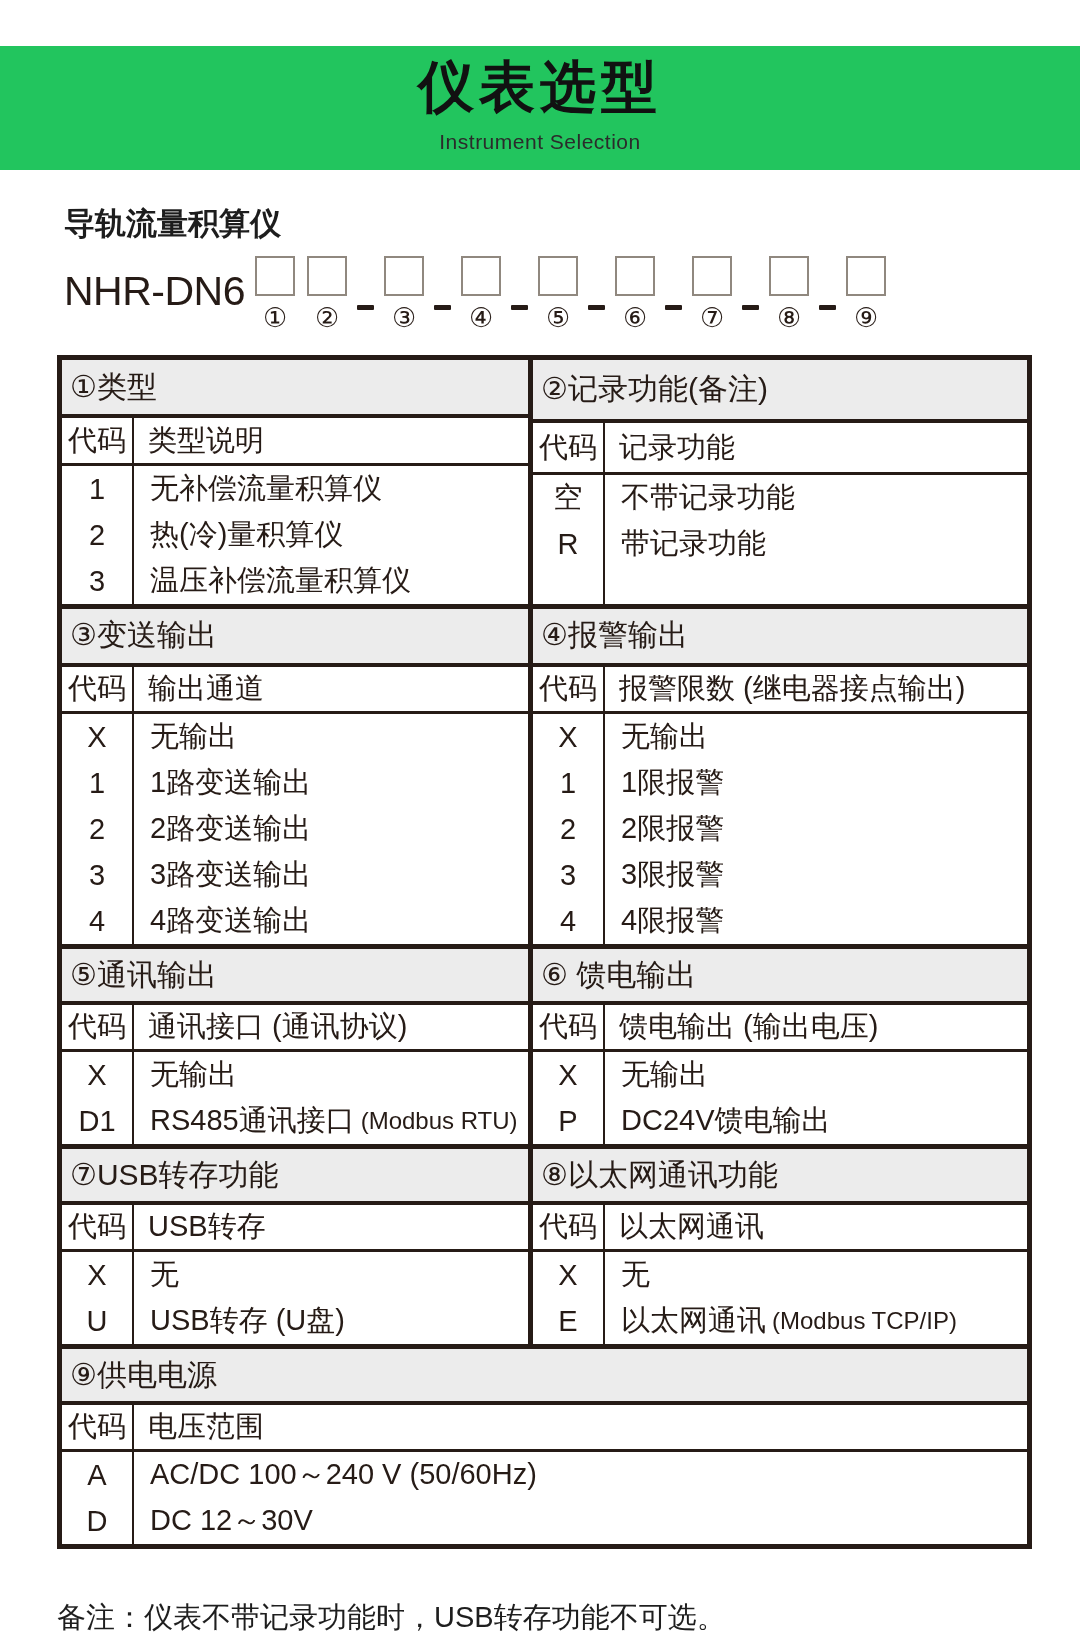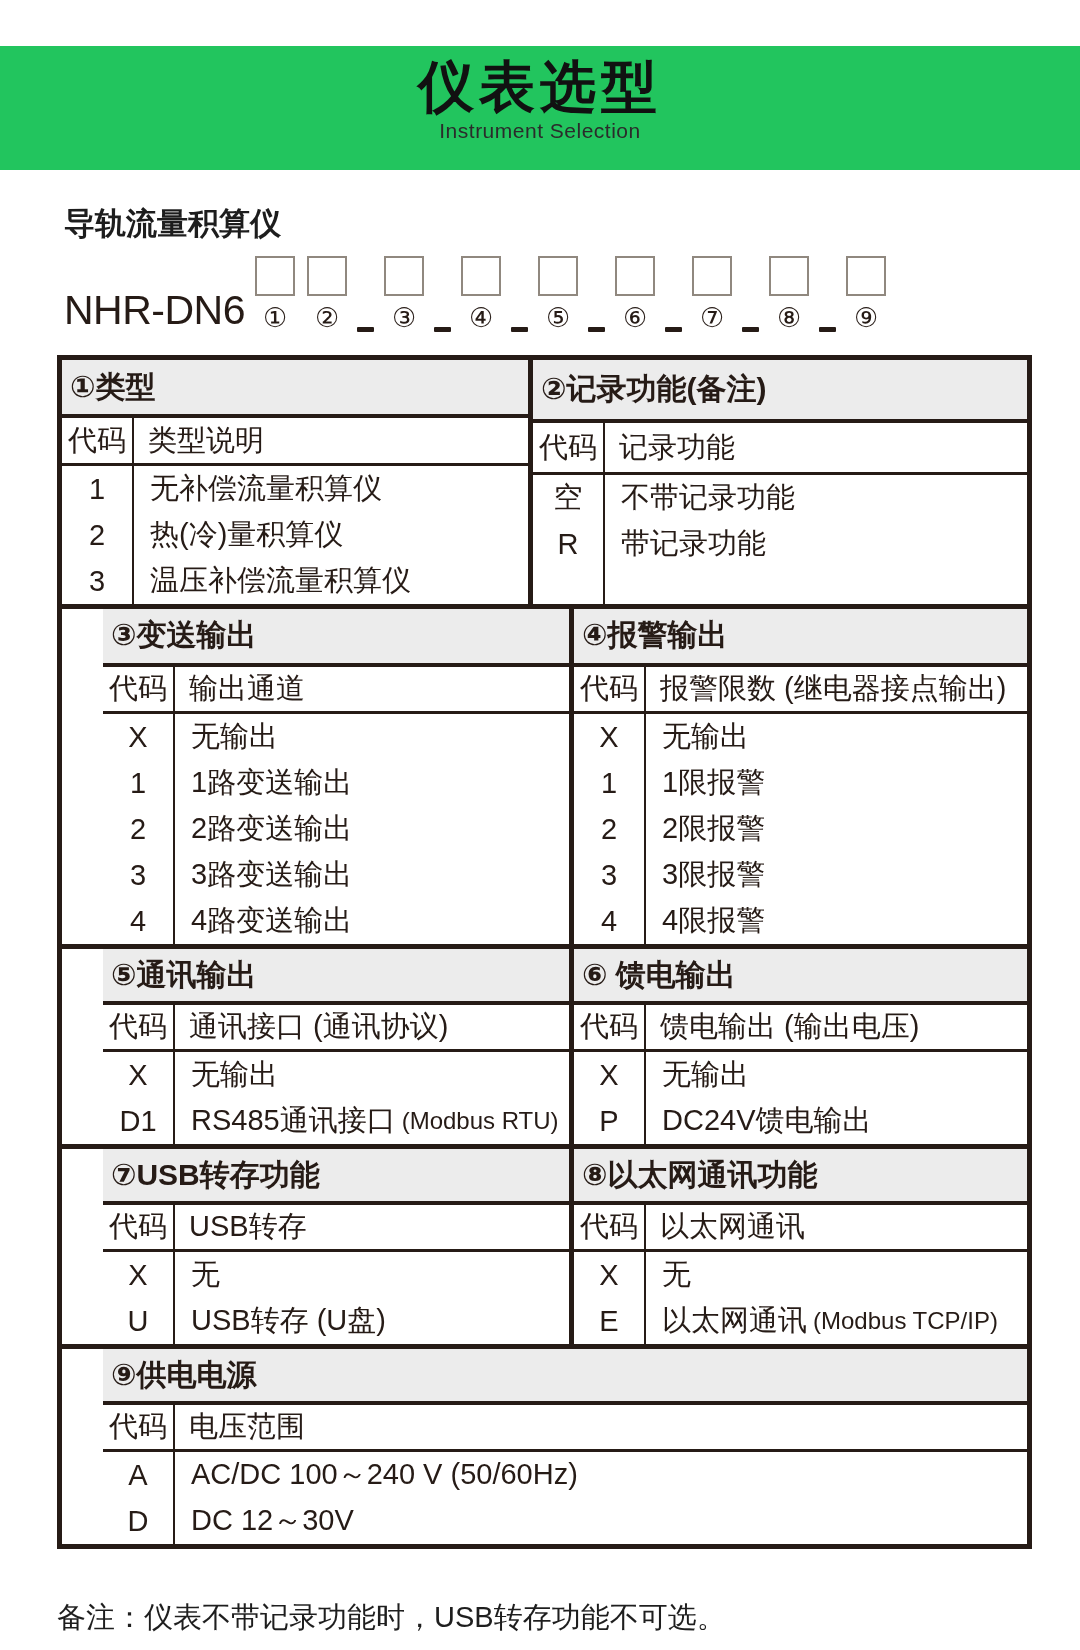--- a/index.html
+++ b/index.html
@@ -12,28 +12,28 @@
   
   .banner{
     position:absolute;top:46px;left:0;width:1080px;height:124px;
     background:#22c55e;text-align:center;
   }
   .banner-title{
     margin:0;padding-top:10px;font-size:56px;line-height:62px;
     font-weight:700;letter-spacing:5px;color:#111111;
   }
   .banner-sub{
-    margin:1px;font-size:21px;line-height:24px;color:#2b2b2b;letter-spacing:0.5px;
+    margin:12px;font-size:21px;line-height:24px;color:#2b2b2b;letter-spacing:0.5px;
   }
   
   .product-name{
     position:absolute;left:64px;top:203px;font-size:31px;font-weight:700;color:#1d1d1d;
   }
   .model-line{
-    position:absolute;left:64px;top:246px;display:flex;align-items:flex-end;
+    position:absolute;left:64px;top:246px;display:flex;align-items:center;
   }
   .model-prefix{
     font-size:41px;line-height:44px;font-weight:500;letter-spacing:-0.5px;
     margin-top:4px;margin-right:10px;color:#261b16;
   }
   .slot{display:inline-flex;flex-direction:column;align-items:center;margin-top:10px;}
   .slot.second{margin-left:12px;}
   .code-box{
     width:40px;height:40px;border:2px solid #90887f;background:#ffffff;box-sizing:border-box;
   }
@@ -43,32 +43,32 @@
   }
   .dash{
     width:17px;height:5px;background:#261b16;margin:37px 10px 0 10px;border-radius:1px;
   }
   
   .sel-table{
     position:absolute;left:57px;top:355px;width:975px;box-sizing:border-box;
     border:5px solid #261b16;
   }
   .pair{display:flex;width:100%;box-sizing:border-box;}
-  .pair + .pair{border-top:5px solid #261b16;padding-left:41px;}
+  .pair + .pair{border-top:5px solid #261b16;}
   .pair.h12{height:244px;}
   .pair.h34{height:340px;}
   .pair.h56,.pair.h78,.pair.h9{height:200px;}
   .sec{display:flex;flex-direction:column;box-sizing:border-box;}
   .sec.left{width:471px;border-right:5px solid #261b16;}
   .sec.right{flex:1;}
   .sec.full{width:100%;}
   .sec-header{
     height:63px;box-sizing:border-box;background:#ececec;
     border-bottom:4px solid #261b16;display:flex;align-items:center;
-    padding-left:8px;font-size:30px;font-weight:700;
+    padding-left:8px;font-size:30px;font-weight:400;
   }
   .sec-colhead{
     height:52px;box-sizing:border-box;border-bottom:3px solid #261b16;
     display:flex;align-items:stretch;font-size:29px;
   }
   .code-w{width:72px;min-width:72px;box-sizing:border-box;border-right:2px solid #261b16;
     display:flex;align-items:center;justify-content:center;text-align:center;}
   .desc-w{flex:1;display:flex;align-items:center;padding-left:14px;}
   .sec-body{flex:1;display:flex;font-size:29px;}
   .col-codes{width:72px;min-width:72px;box-sizing:border-box;border-right:2px solid #261b16;

